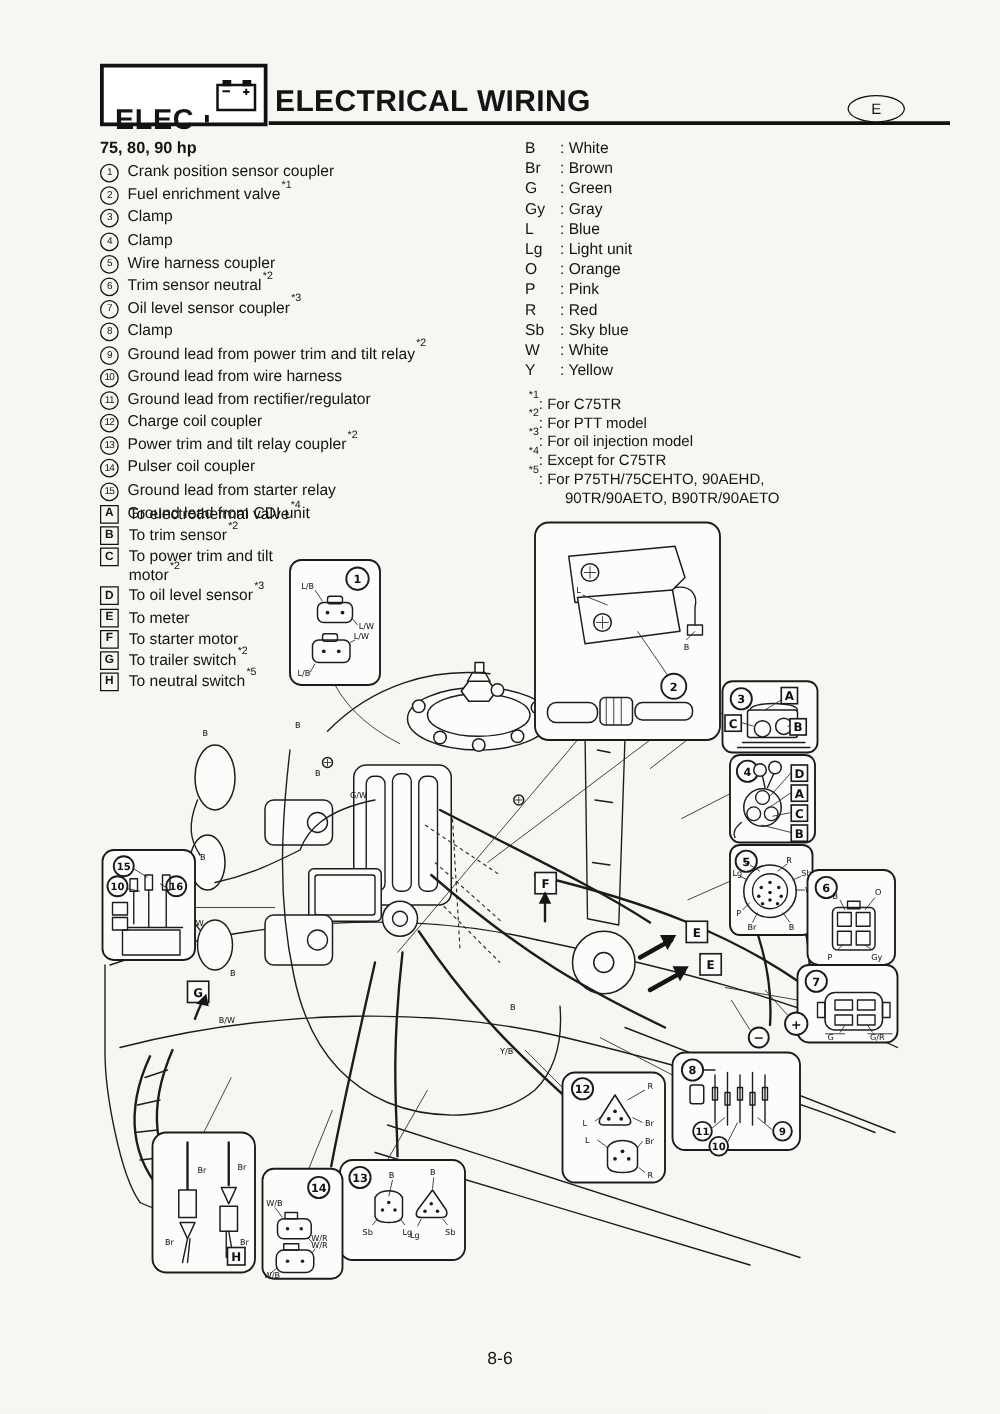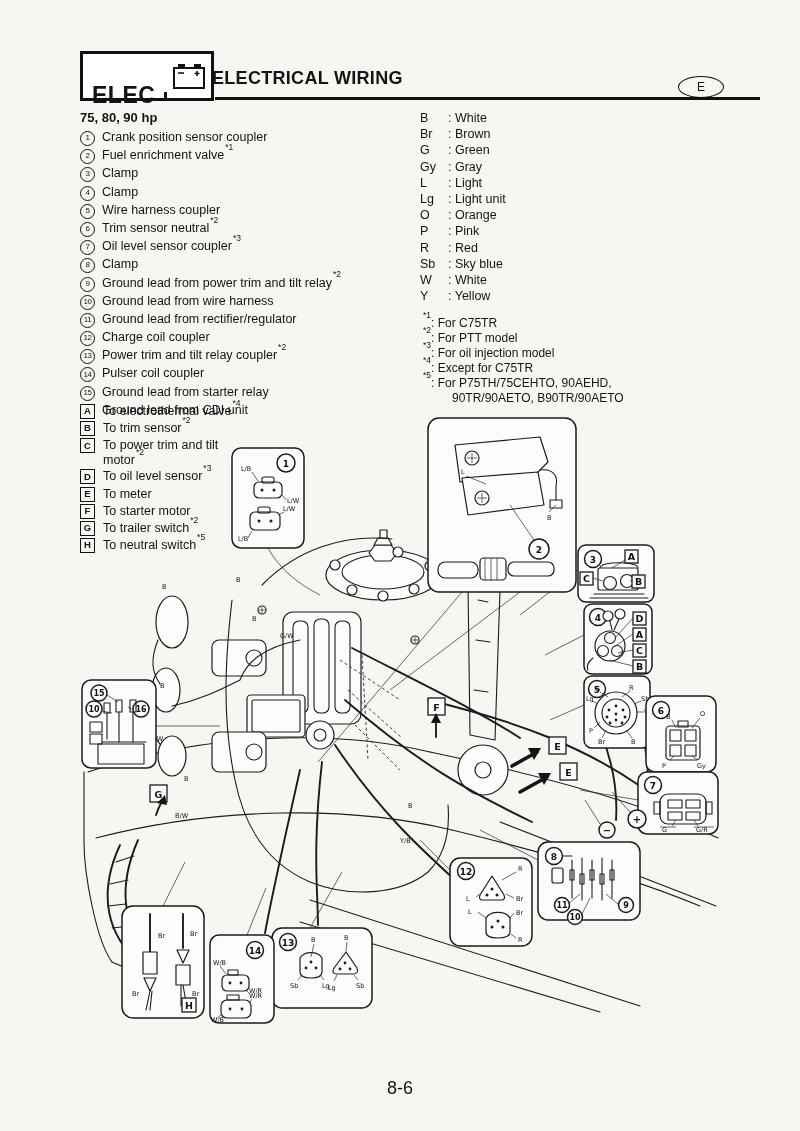--- a/index.html
+++ b/index.html
@@ -3,21 +3,21 @@
 <meta charset="utf-8">
 <style>
   html,body{margin:0;padding:0;}
   body{width:800px;height:1131px;background:#f2f2ef;font-family:"Liberation Sans",sans-serif;color:#141414;}
   .page{position:relative;width:800px;height:1131px;background:#f6f6f3;overflow:hidden;}
 
   
   .hdr-box{position:absolute;left:80px;top:51px;display:flex;border:3px solid #111;background:#fff;height:44px;}
   .hdr-elec{display:flex;align-items:center;justify-content:center;padding:0 9px;font-size:23px;font-weight:bold;letter-spacing:.5px;border-right:3px solid #111;margin-top:38px;}
   .hdr-batt{display:flex;align-items:center;justify-content:center;width:44px;}
-  .hdr-title{position:absolute;left:212px;top:68px;font-size:18px;font-weight:bold;letter-spacing:.3px;}
+  .hdr-title{position:absolute;left:220px;top:68px;font-size:24px;font-weight:bold;letter-spacing:.3px;}
   .hdr-rule{position:absolute;left:215px;top:97px;width:545px;height:3px;background:#111;}
   .lang-oval{position:absolute;left:678px;top:76px;width:44px;height:20px;border:1.5px solid #111;border-radius:50%;display:flex;align-items:center;justify-content:center;font-size:12px;background:#f6f6f3;}
 
   
   .sec-head{position:absolute;left:80px;top:110px;font-size:13px;font-weight:bold;}
   .numlist{position:absolute;left:80px;top:131px;}
   .numlist .row{display:flex;align-items:flex-start;margin-bottom:3.2px;font-size:12.5px;line-height:12.8px;white-space:nowrap;}
   .circ{flex:0 0 auto;width:13px;height:13px;border:1px solid #111;border-radius:50%;display:inline-flex;align-items:center;justify-content:center;font-size:8px;letter-spacing:-.5px;margin-right:7px;margin-top:0px;background:#f6f6f3;}
   .letlist{position:absolute;left:80px;top:404px;width:190px;}
   .letlist .row{display:flex;align-items:flex-start;margin-bottom:2.2px;font-size:12.5px;line-height:14.4px;}
@@ -27,21 +27,21 @@
 
   
   .legend{position:absolute;left:420px;top:110px;}
   .legend .lrow{display:flex;font-size:12.5px;line-height:16.2px;}
   .legend .code{width:28px;}
   .fnotes{position:absolute;left:422px;top:316px;font-size:12px;line-height:15px;}
   .fnotes .frow{white-space:nowrap;}
   .fnotes .fline2{padding-left:30px;}
 
   
-  .footer{position:absolute;left:0;right:0;top:1078px;text-align:center;font-size:18px;}
+  .footer{position:absolute;left:0;right:0;top:1078px;text-align:center;font-size:14px;}
 
   
   .diag{position:absolute;left:0;top:406px;}
   .k{fill:none;stroke:#1c1c1c;stroke-width:1.1;stroke-linecap:round;stroke-linejoin:round;}
   .k2{fill:none;stroke:#1c1c1c;stroke-width:1.9;stroke-linecap:round;stroke-linejoin:round;}
   .k3{fill:none;stroke:#141414;stroke-width:3.6;stroke-linecap:round;}
   .th{fill:none;stroke:#2a2a2a;stroke-width:.7;}
   .dash{fill:none;stroke:#2a2a2a;stroke-width:.9;stroke-dasharray:3 2.6;}
   .cb{fill:#fcfcfa;stroke:#1b1b1b;stroke-width:1.5;}
   .shp{fill:#fcfcfa;stroke:#1c1c1c;stroke-width:1.2;stroke-linejoin:round;}
@@ -190,21 +190,21 @@
     <div class="lrow">
         <span class="code">G</span>
         <span>: Green</span>
       </div>
     <div class="lrow">
         <span class="code">Gy</span>
         <span>: Gray</span>
       </div>
     <div class="lrow">
         <span class="code">L</span>
-        <span>: Light</span>
+        <span>: Blue</span>
       </div>
     <div class="lrow">
         <span class="code">Lg</span>
         <span>: Light unit</span>
       </div>
     <div class="lrow">
         <span class="code">O</span>
         <span>: Orange</span>
       </div>
     <div class="lrow">

